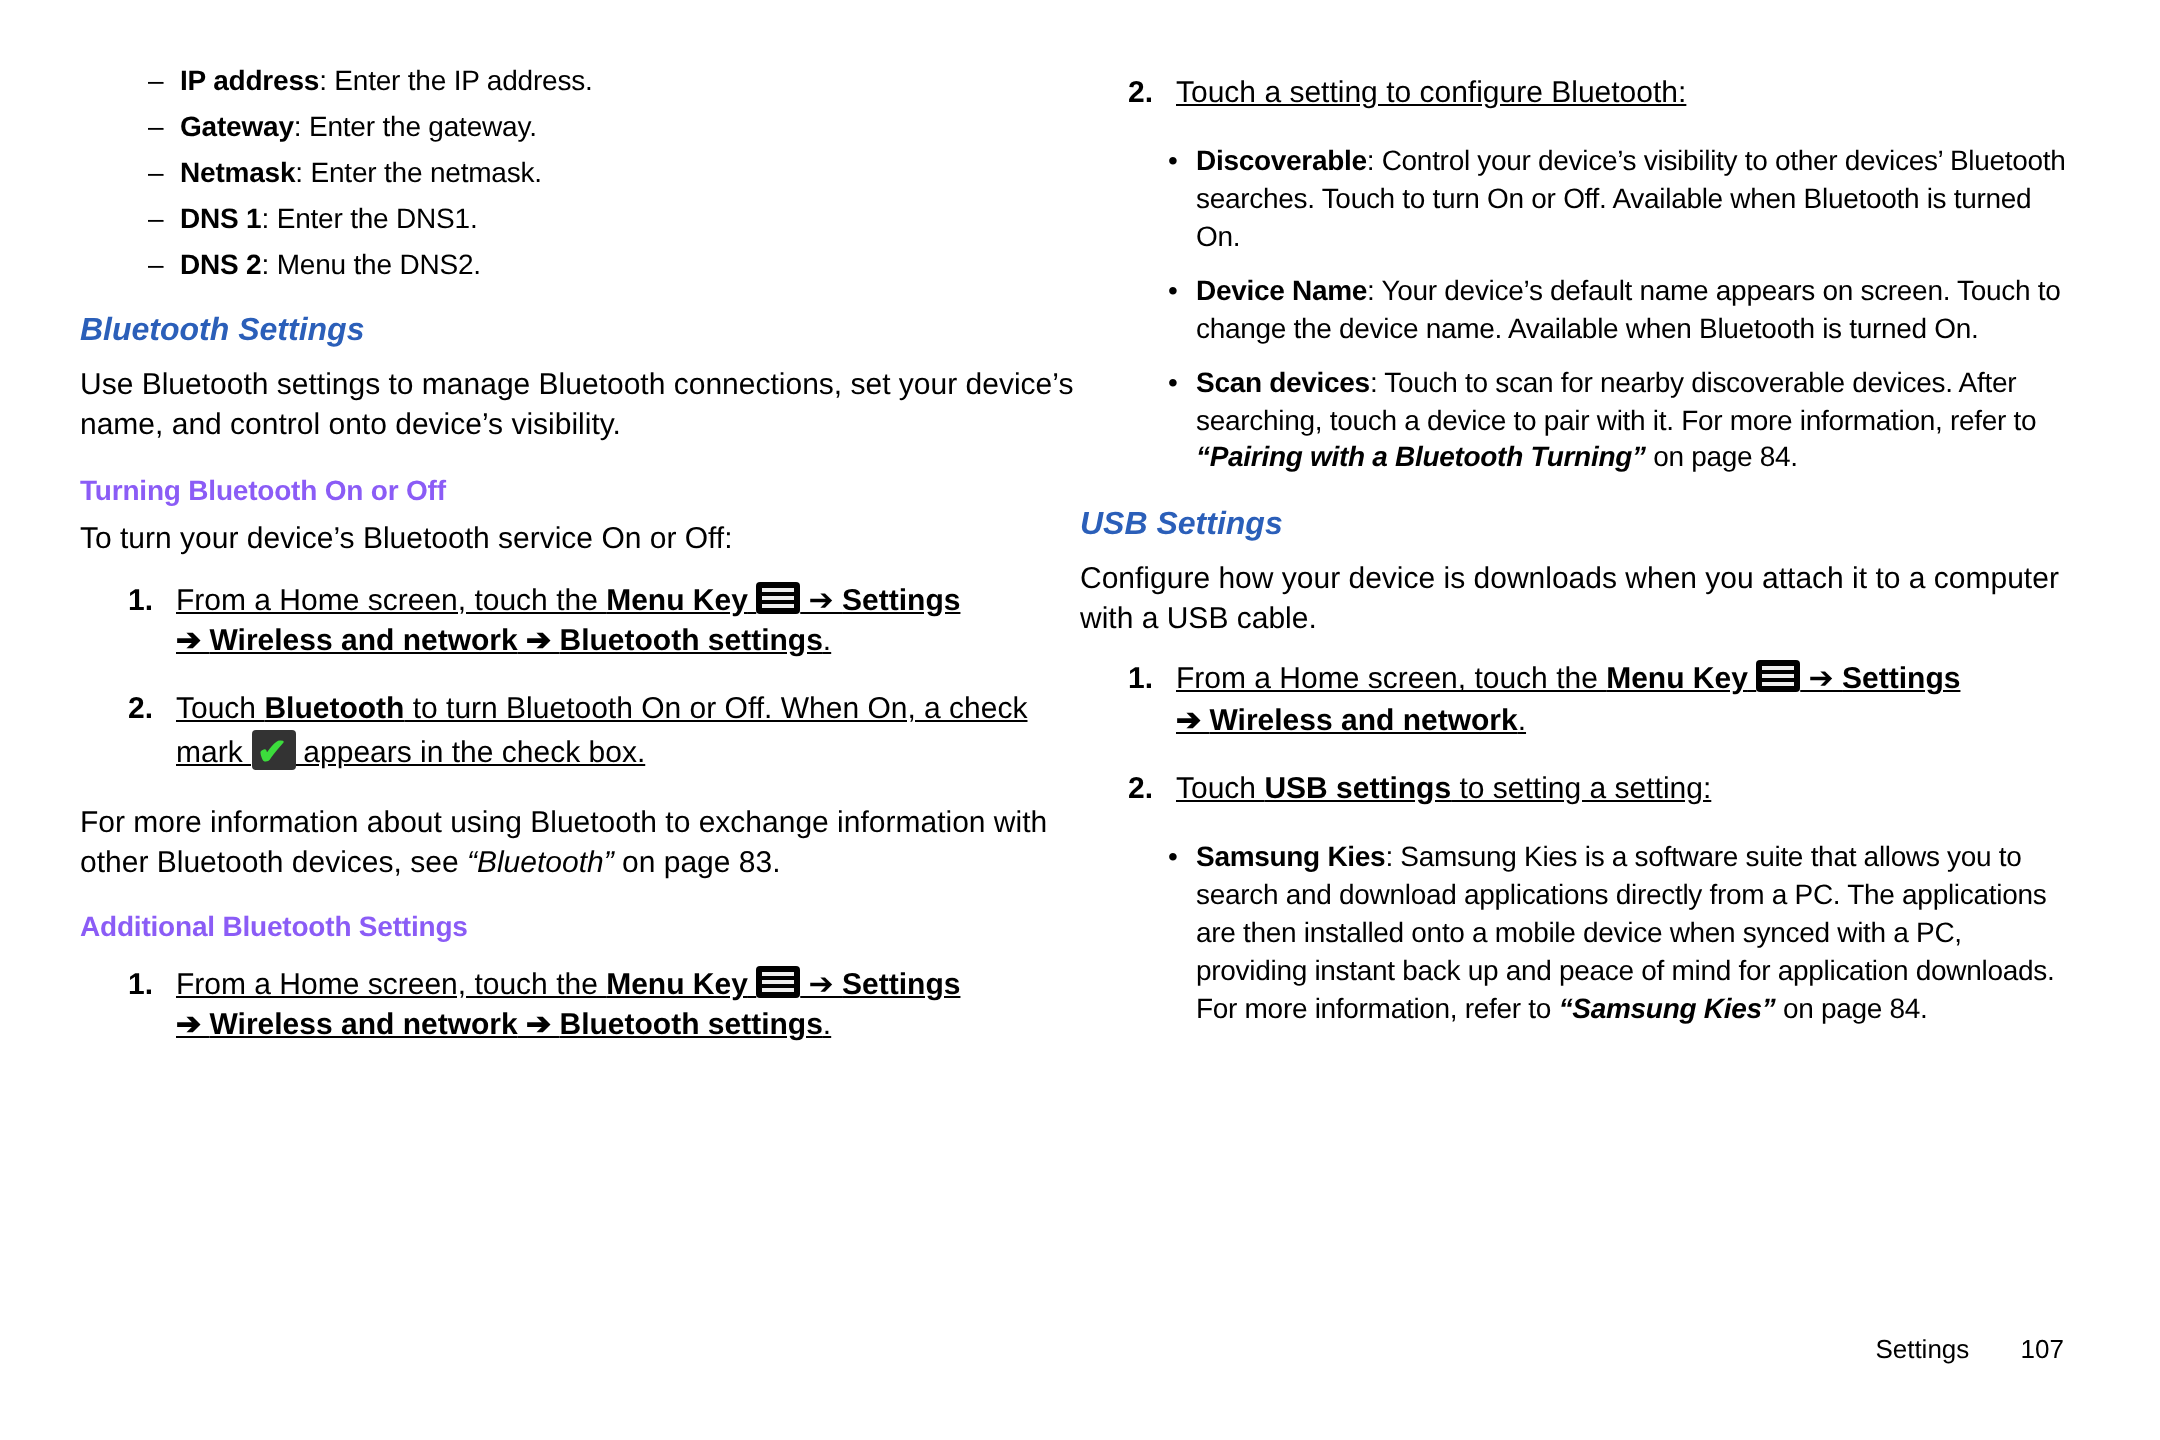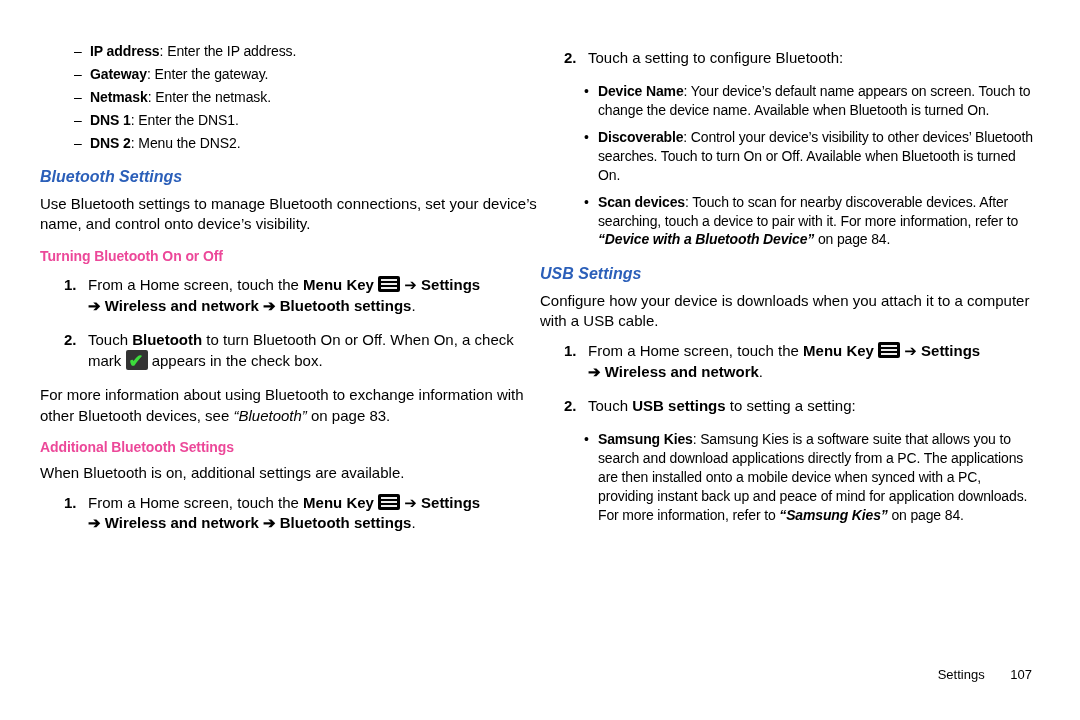--- a/index.html
+++ b/index.html
@@ -8,21 +8,21 @@
     width: 1080px;
     height: 720px;
     background: #fff;
     font-family: Arial, Helvetica, sans-serif;
     color: #000;
     font-size: 15px;
     line-height: 1.35;
   }
   .page {
     display: flex;
-    padding: 38px 40px 0 40px;
+    padding: 27px 40px 0 40px;
   }
   .col {
     flex: 1;
     min-width: 0;
   }
   .dash-list {
     padding-left: 50px;
     margin: 0 0 12px 0;
     font-stretch: condensed;
   }
@@ -38,20 +38,21 @@
     left: -16px;
   }
   .num-list {
     margin: 6px 0;
     padding-left: 48px;
     counter-reset: step;
   }
   .num-item {
     position: relative;
     margin: 10px 0 14px 0;
+    text-decoration: underline;
   }
   .num-item::before {
     counter-increment: step;
     content: counter(step) ".";
     font-weight: bold;
     position: absolute;
     left: -24px;
   }
   .bullet-list {
     margin: 4px 0;
@@ -69,21 +70,21 @@
     left: -14px;
   }
   .h2 {
     color: #2b5fb9;
     font-weight: bold;
     font-style: italic;
     font-size: 16px;
     margin: 14px 0 6px 0;
   }
   .h3 {
-    color: #ec4899;
+    color: #8b5cf6;
     font-weight: bold;
     font-size: 14px;
     margin: 12px 0 6px 0;
     letter-spacing: -0.1px;
   }
   p {
     margin: 6px 0;
   }
   b { font-weight: bold; }
   i { }
@@ -145,61 +146,61 @@
       <div class="dash-item"><b>Gateway</b><span>: Enter the gateway.</span></div>
       <div class="dash-item"><b>Netmask</b><span>: Enter the netmask.</span></div>
       <div class="dash-item"><b>DNS 1</b><span>: Enter the DNS1.</span></div>
       <div class="dash-item"><b>DNS 2</b><span>: Menu the DNS2.</span></div>
     </div>
 
     <div class="h2">Bluetooth Settings</div>
     <p>Use Bluetooth settings to manage Bluetooth connections, set your device’s name, and control onto device’s visibility.</p>
 
     <div class="h3">Turning Bluetooth On or Off</div>
+    <p>To turn your device’s Bluetooth service On or Off:</p>
 
     <div class="num-list">
       <div class="num-item">
         <span>From a Home screen, touch the </span><b>Menu Key</b>
         <span class="menu-icon"></span><span> ➔ </span><b>Settings</b><br>
         <b>➔ </b><b>Wireless and network</b><b> ➔ </b><b>Bluetooth settings</b><span>.</span>
       </div>
       <div class="num-item">
         <span>Touch </span><b>Bluetooth</b><span> to turn Bluetooth On or Off. When On, a check mark </span><span class="check-icon"></span><span> appears in the check box.</span>
       </div>
     </div>
 
     <p>
       <span>For more information about using Bluetooth to exchange information with other Bluetooth devices, see </span><i>“Bluetooth”</i><span> on page 83.</span>
     </p>
 
     <div class="h3">Additional Bluetooth Settings</div>
-    <p>When Bluetooth is on, additional settings are available.</p>
 
     <div class="num-list">
       <div class="num-item">
         <span>From a Home screen, touch the </span><b>Menu Key</b>
         <span class="menu-icon"></span><span> ➔ </span><b>Settings</b><br>
         <b>➔ </b><b>Wireless and network</b><b> ➔ </b><b>Bluetooth settings</b><span>.</span>
       </div>
     </div>
   </div>
 
   <div class="col">
 
     <div class="num-list" style="counter-reset: step 1;">
       <div class="num-item">
         <span>Touch a setting to configure Bluetooth:</span>
       </div>
     </div>
 
     <div class="bullet-list">
+      <div class="bullet-item"><b>Discoverable</b><span>: Control your device’s visibility to other devices’ Bluetooth searches. Touch to turn On or Off. Available when Bluetooth is turned On.</span></div>
       <div class="bullet-item"><b>Device Name</b><span>: Your device’s default name appears on screen. Touch to change the device name. Available when Bluetooth is turned On.</span></div>
-      <div class="bullet-item"><b>Discoverable</b><span>: Control your device’s visibility to other devices’ Bluetooth searches. Touch to turn On or Off. Available when Bluetooth is turned On.</span></div>
       <div class="bullet-item">
-        <b>Scan devices</b><span>: Touch to scan for nearby discoverable devices. After searching, touch a device to pair with it. For more information, refer to </span><span class="bi">“Device with a Bluetooth Device”</span><span>  on page 84.</span>
+        <b>Scan devices</b><span>: Touch to scan for nearby discoverable devices. After searching, touch a device to pair with it. For more information, refer to </span><span class="bi">“Pairing with a Bluetooth Turning”</span><span>  on page 84.</span>
       </div>
     </div>
 
     <div class="h2">USB Settings</div>
     <p>Configure how your device is downloads when you attach it to a computer with a USB cable.</p>
 
     <div class="num-list">
       <div class="num-item">
         <span>From a Home screen, touch the </span><b>Menu Key</b>
         <span class="menu-icon"></span><span> ➔ </span><b>Settings</b><br>

